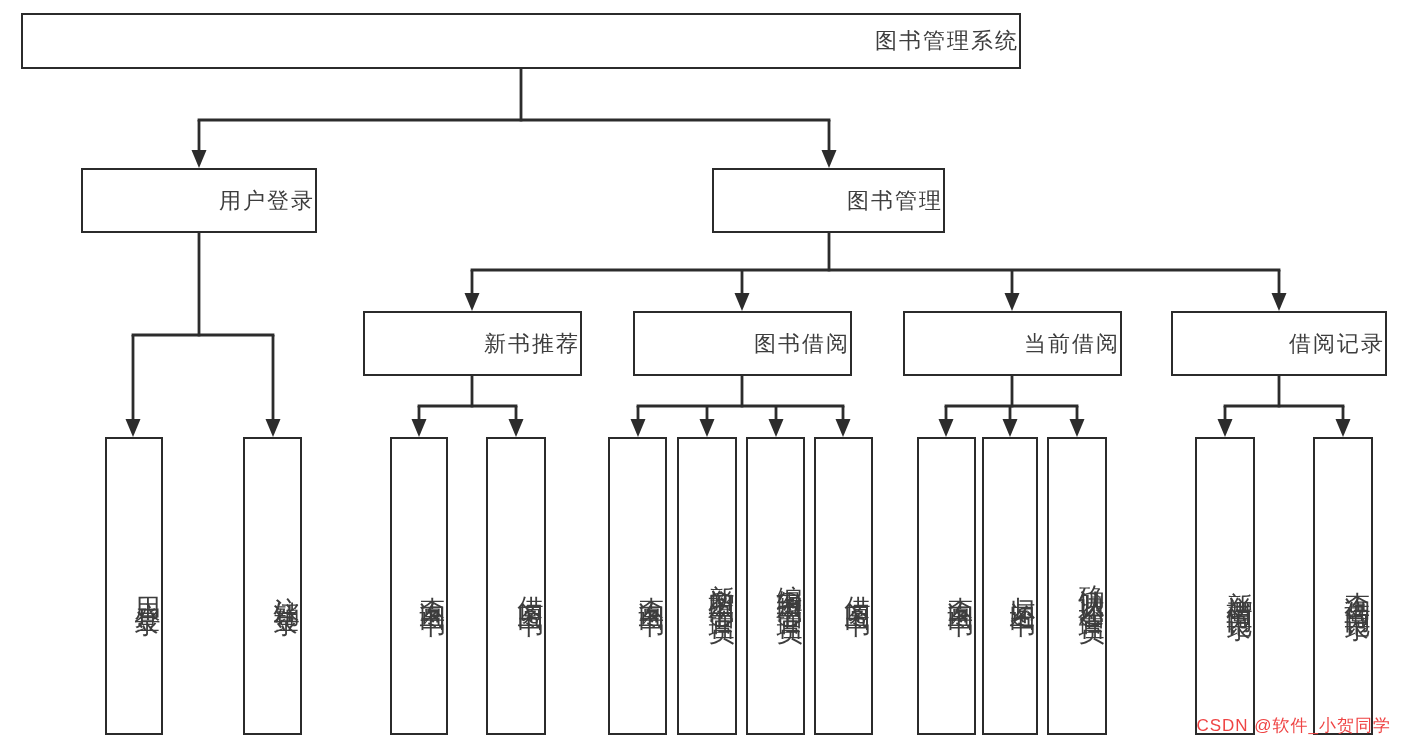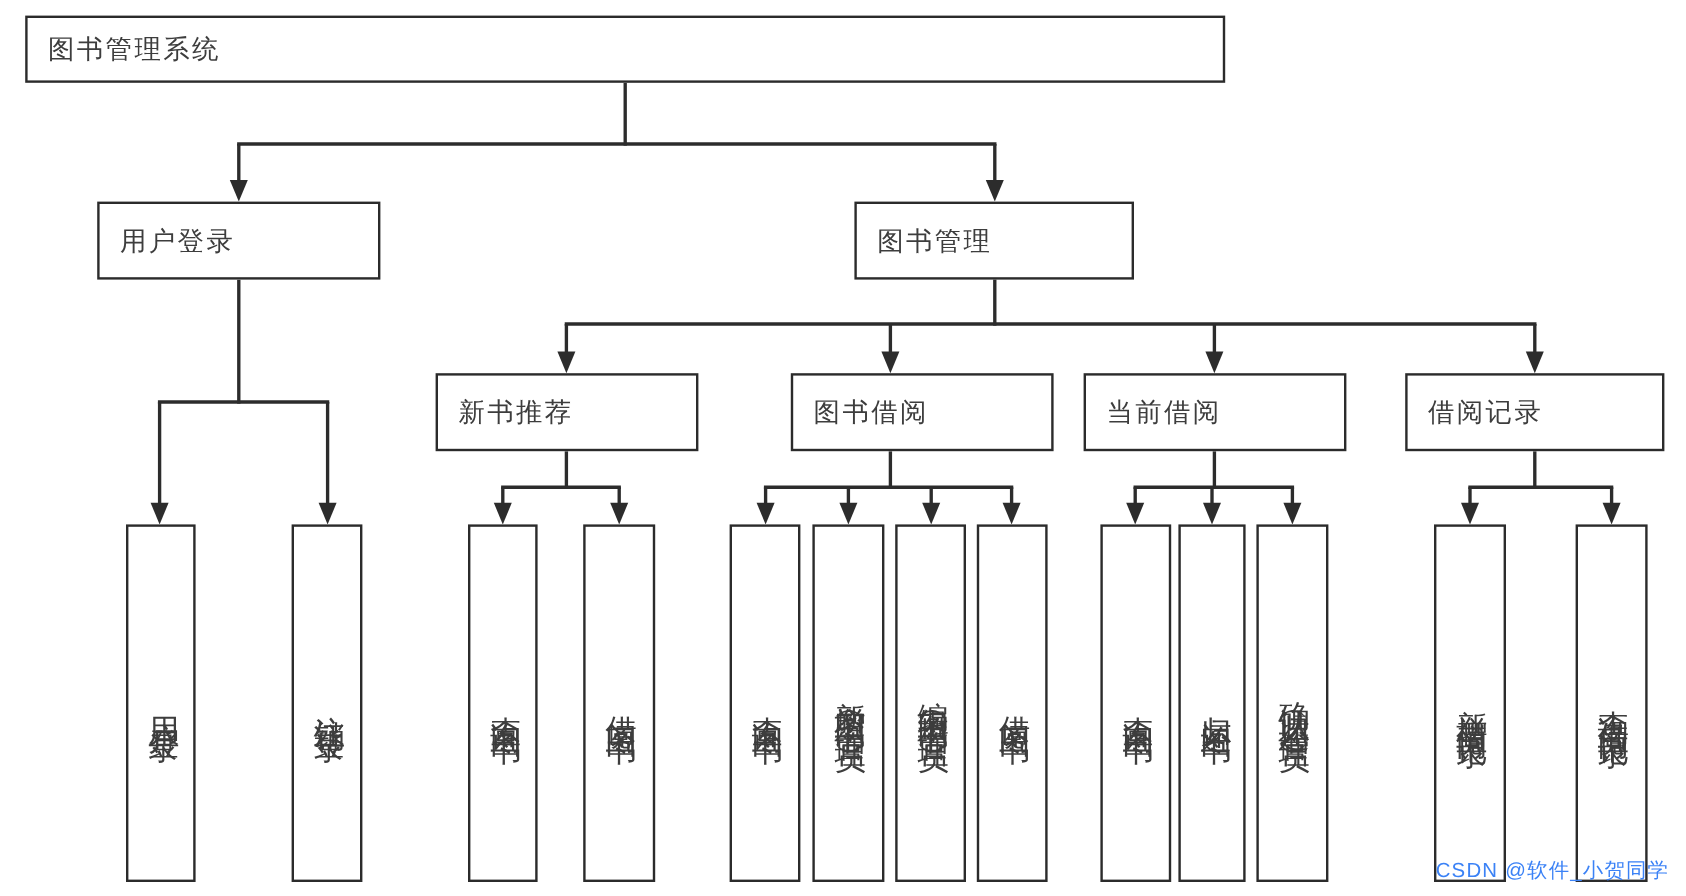--- a/index.html
+++ b/index.html
@@ -30,21 +30,21 @@
     fill: #2c2c2c;
     stroke: none;
   }
   .box {
     position: absolute;
     box-sizing: border-box;
     border: 2.5px solid #2b2b2b;
     background: #ffffff;
     display: flex;
     align-items: center;
-    justify-content: flex-start;
+    justify-content: flex-end;
     color: #3d3d3d;
     padding-left: 17px;
   }
   .hbox span {
     font-size: 22px;
     letter-spacing: 2px;
     white-space: nowrap;
   }
   .vbox span {
     writing-mode: vertical-rl;
@@ -52,21 +52,21 @@
     letter-spacing: 5px;
     line-height: 1;
     white-space: nowrap;
   }
   .watermark {
     position: absolute;
     right: 14px;
     top: 714px;
     font-size: 17px;
     letter-spacing: 1px;
-    color: #3b82f6;
+    color: #ef4444;
     white-space: nowrap;
   }
 </style>
 </head>
 <body>
 
 <div class="stage">
 
   <svg class="connectors" viewBox="0 0 1405 747" xmlns="http://www.w3.org/2000/svg">
     <g>
@@ -144,21 +144,21 @@
   <div class="box hbox" style="left:81px;top:168px;width:236px;height:65px">
     <span>用户登录</span>
   </div>
   <div class="box hbox" style="left:712px;top:168px;width:233px;height:65px">
     <span>图书管理</span>
   </div>
 
   <div class="box hbox" style="left:363px;top:311px;width:219px;height:65px">
     <span>新书推荐</span>
   </div>
-  <div class="box hbox" style="left:659px;top:311px;width:219px;height:65px">
+  <div class="box hbox" style="left:633px;top:311px;width:219px;height:65px">
     <span>图书借阅</span>
   </div>
   <div class="box hbox" style="left:1171px;top:311px;width:216px;height:65px">
     <span>借阅记录</span>
   </div>
   <div class="box hbox" style="left:903px;top:311px;width:219px;height:65px">
     <span>当前借阅</span>
   </div>
 
   <div class="box vbox" style="left:105px;top:437px;width:58px;height:298px">

